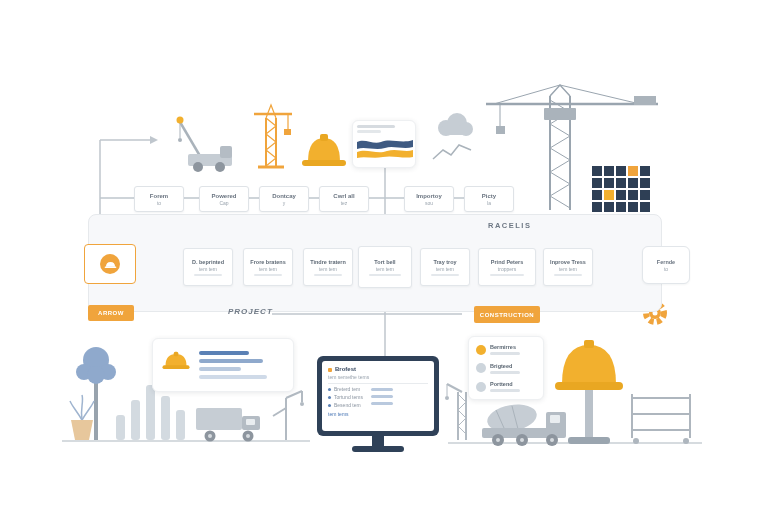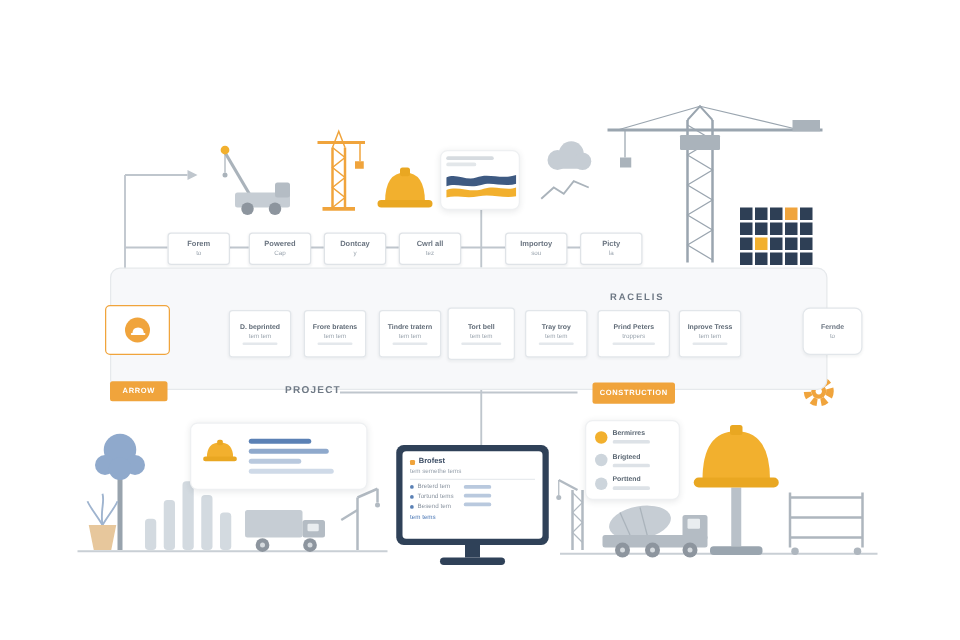--- a/index.html
+++ b/index.html
@@ -9,40 +9,40 @@
 
   
   .tbox{position:absolute;width:48px;height:24px;background:#fff;border:1px solid #dfe3e7;border-radius:3px;
         box-shadow:0 1px 2px rgba(40,50,60,.06);display:flex;flex-direction:column;align-items:center;justify-content:center;overflow:hidden;}
   .tbox .t1{font-size:6px;font-weight:bold;color:#6a7480;line-height:7px;white-space:nowrap;}
   .tbox .t2{font-size:5px;color:#9aa4ae;line-height:6px;white-space:nowrap;}
 
   
   .panel{position:absolute;left:88px;top:214px;width:572px;height:96px;background:#f7f8fa;
          border:1px solid #e6e9ec;border-radius:8px;}
-  .panel-title{position:absolute;left:488px;top:221px;font-size:7.5px;font-weight:bold;color:#6e7884;letter-spacing:1.5px;margin-top:12px;}
+  .panel-title{position:absolute;left:488px;top:221px;font-size:7.5px;font-weight:bold;color:#6e7884;letter-spacing:1.5px;}
 
   .step{position:absolute;width:48px;height:36px;background:#fff;border:1px solid #e2e6ea;border-radius:3px;
         box-shadow:0 1px 2px rgba(40,50,60,.05);display:flex;flex-direction:column;align-items:center;justify-content:center;overflow:hidden;}
   .step .t1{font-size:5.5px;font-weight:bold;color:#5f6a76;line-height:7px;text-align:center;white-space:nowrap;}
   .step .t2{font-size:5px;color:#9aa4ae;line-height:6px;white-space:nowrap;}
   .step .bar{width:60%;height:2px;background:#e4e8ec;border-radius:1px;margin-top:2px;}
 
   .startbox{position:absolute;left:84px;top:244px;width:50px;height:38px;background:#fff;border:1.5px solid #F0A43C;
             border-radius:4px;display:flex;align-items:center;justify-content:center;}
   .startbox .circ{width:20px;height:20px;border-radius:50%;background:#F0A43C;display:flex;align-items:center;justify-content:center;}
 
   .endbox{position:absolute;left:642px;top:246px;width:46px;height:36px;background:#fff;border:1px solid #e2e6ea;border-radius:6px;
           box-shadow:0 1px 2px rgba(40,50,60,.05);display:flex;flex-direction:column;align-items:center;justify-content:center;}
   .endbox .t1{font-size:5.5px;font-weight:bold;color:#6a7480;line-height:7px;}
   .endbox .t2{font-size:5px;color:#9aa4ae;line-height:6px;}
 
   .badge{position:absolute;background:#F0A43C;color:#ffffff;font-size:6px;font-weight:bold;letter-spacing:.5px;
          border-radius:2px;display:flex;align-items:center;justify-content:center;}
-  .project-label{position:absolute;left:228px;top:307px;font-size:8px;font-weight:bold;color:#707a86;letter-spacing:1px;}
+  .project-label{position:absolute;left:228px;top:307px;font-size:8px;font-weight:bold;color:#707a86;letter-spacing:1px;font-style:italic;}
 
   
   .card{position:absolute;background:#fff;border-radius:6px;box-shadow:0 1px 5px rgba(40,50,60,.10);border:1px solid #eef0f2;}
   .lcard{left:152px;top:338px;width:142px;height:54px;display:flex;align-items:flex-start;padding:10px 8px;box-sizing:border-box;gap:8px;}
   .lcard .lines{display:flex;flex-direction:column;gap:4px;margin-top:2px;}
   .lbar{height:4px;border-radius:2px;}
 
   .rcard{left:468px;top:336px;width:76px;height:64px;padding:7px 7px;box-sizing:border-box;display:flex;flex-direction:column;justify-content:space-between;}
   .rrow{display:flex;align-items:center;gap:4px;}
   .rrow .dot{width:10px;height:10px;border-radius:50%;flex:0 0 auto;}

